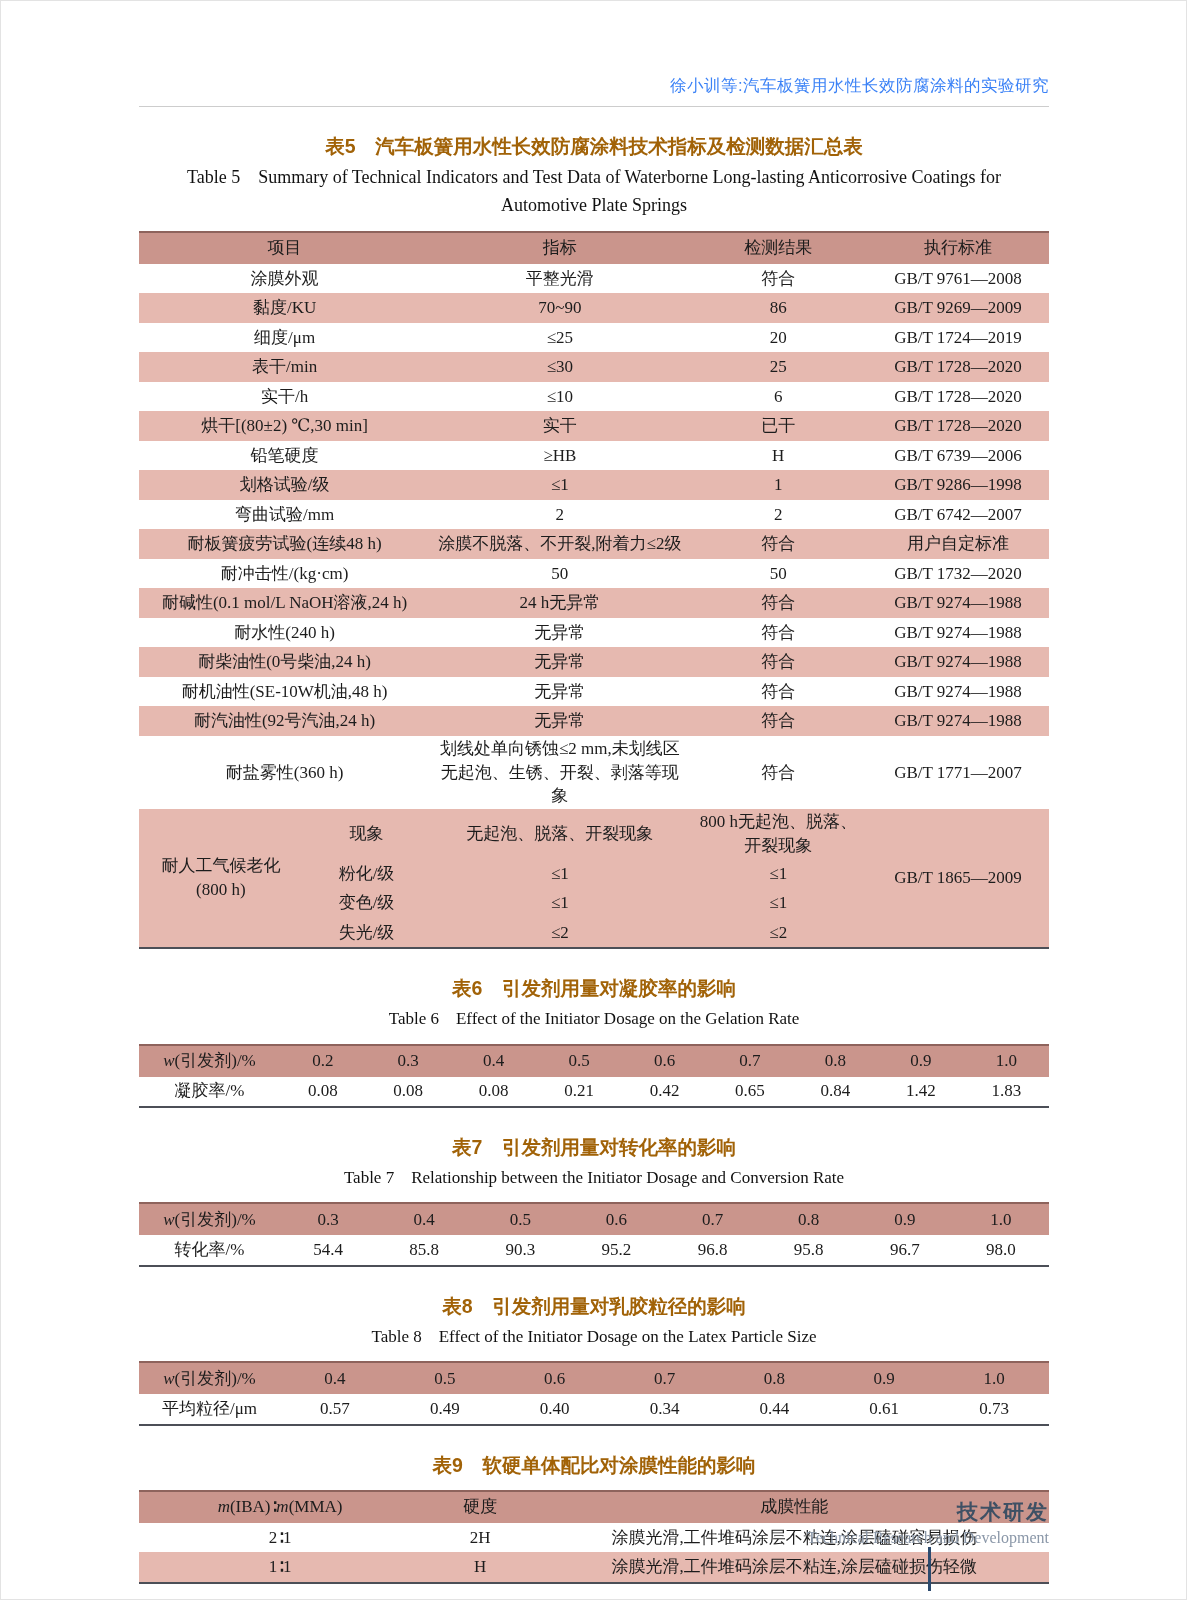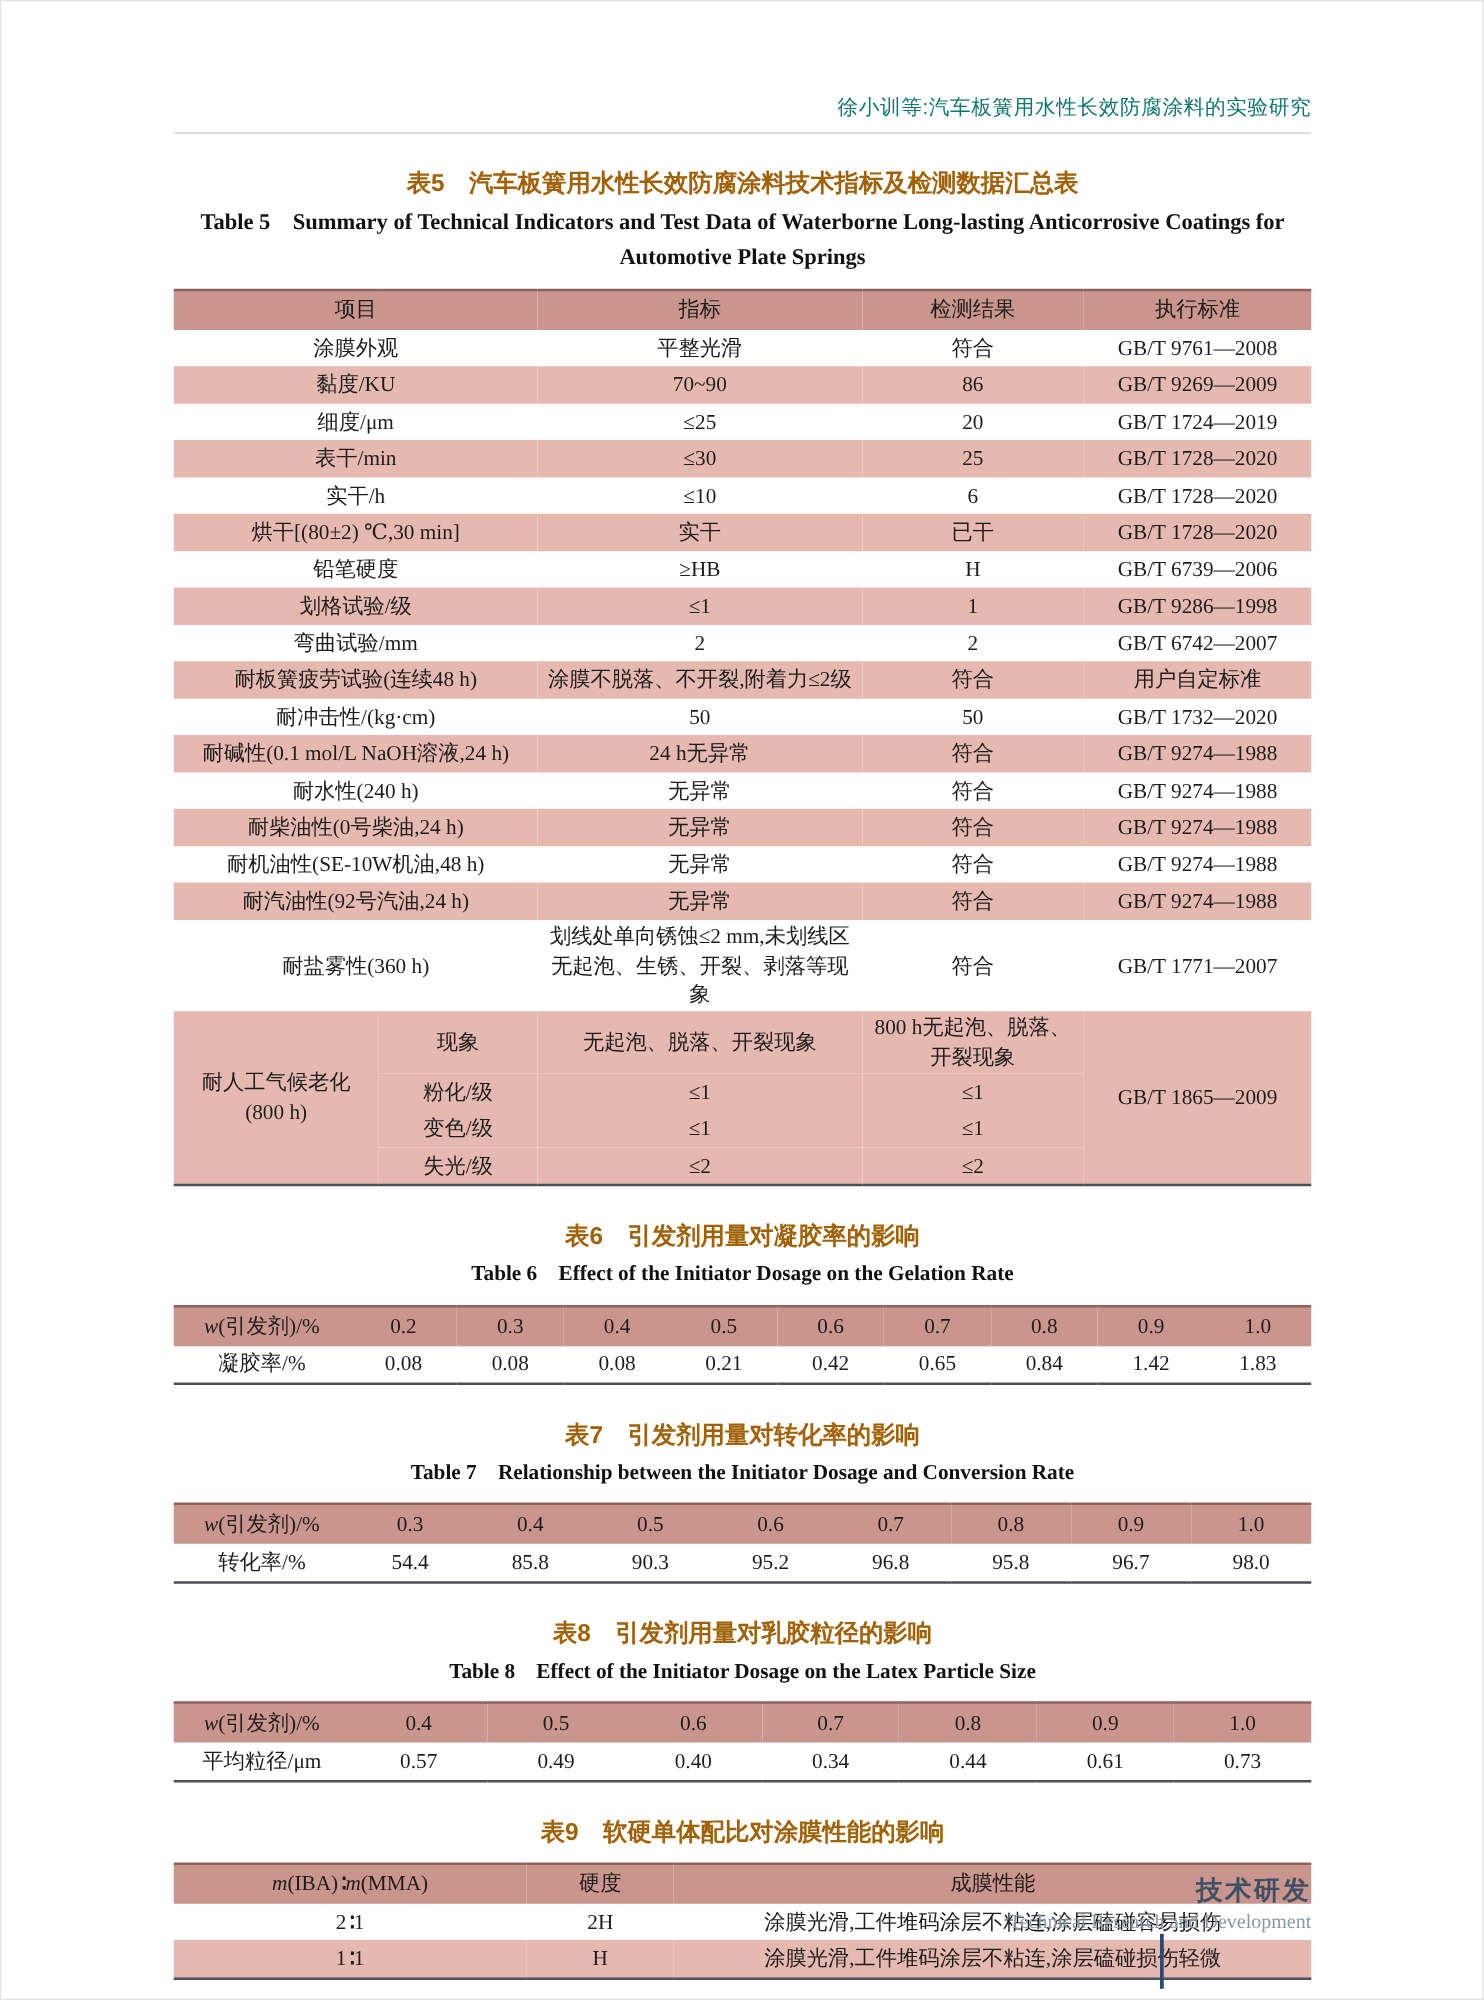--- a/index.html
+++ b/index.html
@@ -5,28 +5,28 @@
   html,body{margin:0;padding:0;background:#fff;}
   body{
     width:1187px;height:1600px;position:relative;
     font-family:"Liberation Sans","DejaVu Sans",sans-serif;
     color:#1c1c1c;box-sizing:border-box;border:1px solid #e3e3e3;
     overflow:hidden;
   }
   .content{position:relative;margin:0 139px 0 138px;width:910px;}
   
   .running-head{
-    margin-top:74px;text-align:right;font-size:16.5px;color:#0f766e;
+    margin-top:74px;text-align:right;font-size:16.5px;color:#3b82f6;
     letter-spacing:.5px;
   }
   .head-rule{border:none;border-top:1.5px solid #cdcdcd;margin:9px 0 0 0;}
   
   .title-cn{font-size:19.5px;font-weight:bold;text-align:center;color:#a16207;}
   .title-en{
-    font-size:18px;font-weight:bold;text-align:center;line-height:1.55;
+    font-size:18px;font-weight:normal;text-align:center;line-height:1.55;
     font-family:"Liberation Serif","DejaVu Serif",serif;color:#111;
     margin:4px auto 0 auto;max-width:900px;
   }
   .t5-title{margin-top:26px;}
   .sec-title{margin-top:26px;}
   .small-en{font-size:17px;}
   
   table.tbl{
     width:100%;border-collapse:collapse;table-layout:fixed;
     border-top:2.5px solid var(--border-top);

